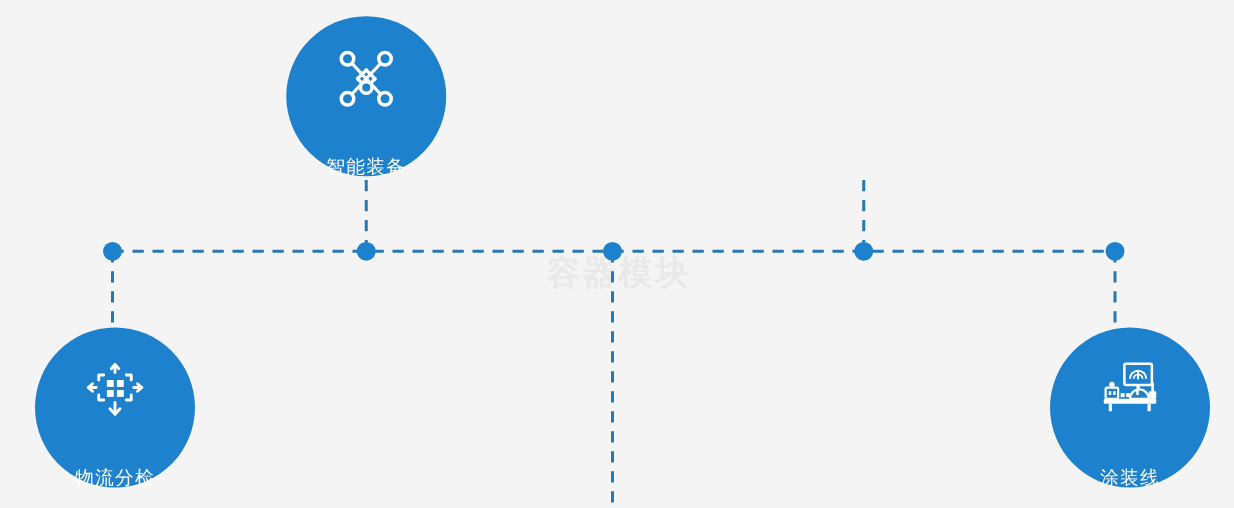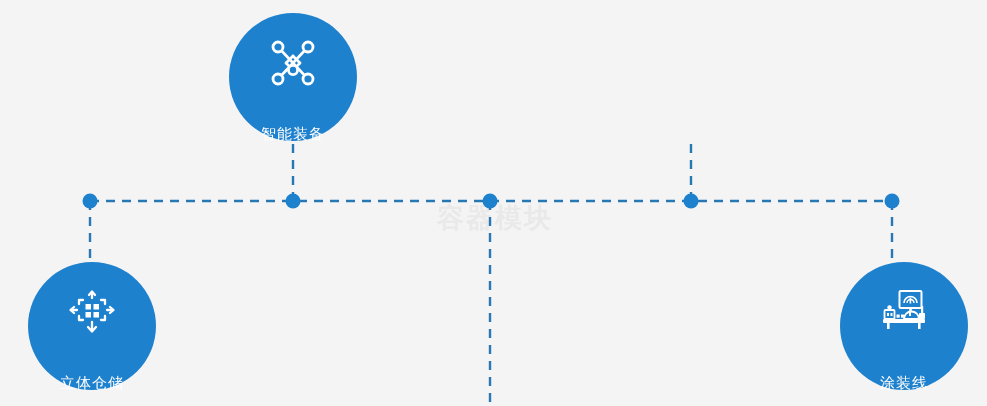--- a/index.html
+++ b/index.html
@@ -153,21 +153,21 @@
           <path d="M22 41 l4 4.5 4 -4.5"></path>
         </g>
         <g fill="#ffffff">
           <rect x="19.5" y="18" width="5.5" height="5.5"></rect>
           <rect x="27.5" y="18" width="5.5" height="5.5"></rect>
           <rect x="19.5" y="26" width="5.5" height="5.5"></rect>
           <rect x="27.5" y="26" width="5.5" height="5.5"></rect>
         </g>
       </svg>
     </span>
-    <span class="node-label">立体仓储</span>
+    <span class="node-label">物流分检</span>
   </div>
 
 
   <div class="node node-bot-3">
     <span class="node-icon">
       <svg viewBox="0 0 52 52" xmlns="http://www.w3.org/2000/svg">
         <g fill="#ffffff">
 
           <rect x="21.5" y="5" width="22" height="17" rx="1.2" fill="none" stroke="#ffffff" stroke-width="2"></rect>
           <path d="M26 17 a6.5 6.5 0 0 1 13 0" fill="none" stroke="#ffffff" stroke-width="1.6"></path>

